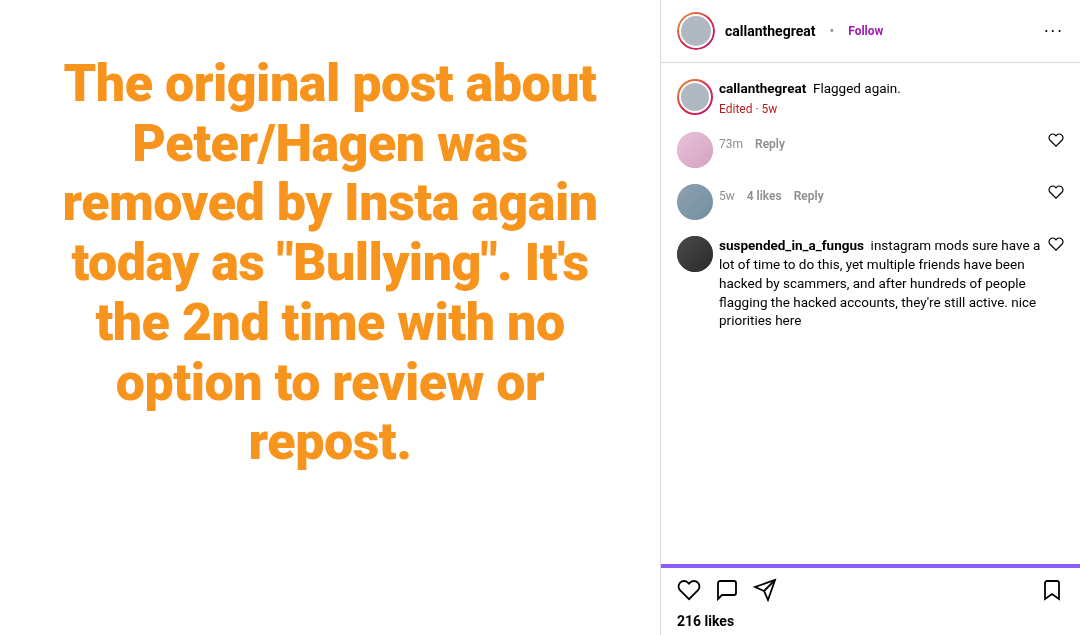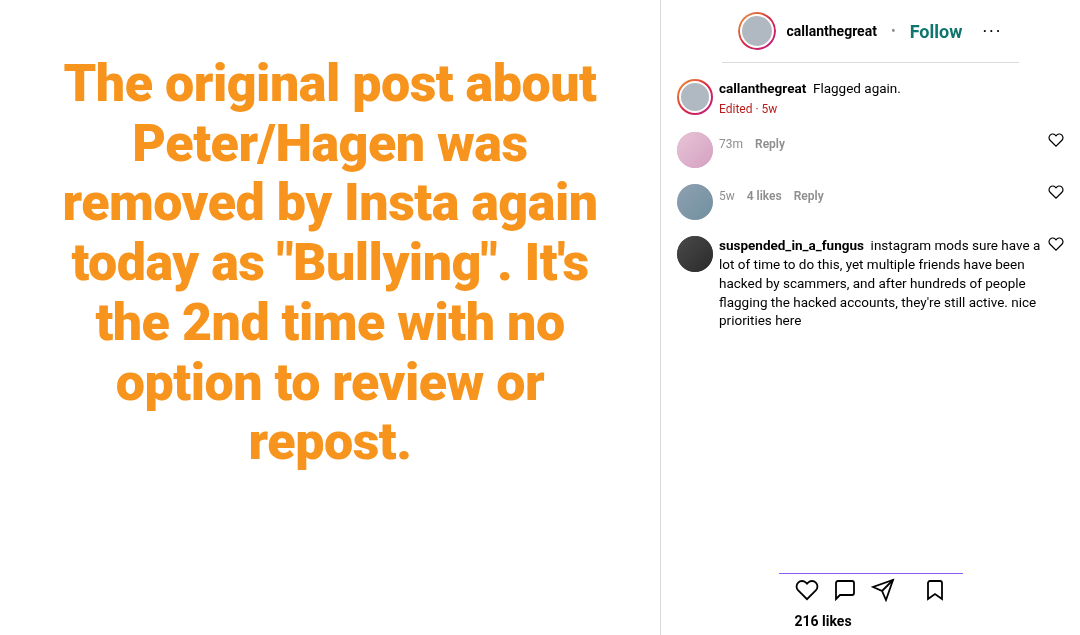--- a/index.html
+++ b/index.html
@@ -33,21 +33,20 @@
     }
 
     
     .right-panel {
       width: 420px;
       height: 635px;
       border-left: 1px solid #dbdbdb;
       display: flex;
       flex-direction: column;
       background: #fff;
-      align-items: center;
     }
 
     
     .post-header {
       display: flex;
       align-items: center;
       padding: 12px 16px;
       border-bottom: 1px solid #dbdbdb;
       gap: 10px;
     }
@@ -66,23 +65,23 @@
       font-size: 14px;
       font-weight: 700;
       color: #000;
     }
     .header-dot {
       color: #8e8e8e;
       font-size: 14px;
       margin: 0 4px;
     }
     .header-follow {
-      font-size: 18px;
+      font-size: 12px;
       font-weight: 700;
-      color: #0f766e;
+      color: #a21caf;
       cursor: pointer;
     }
     .header-spacer {
       flex: 1;
     }
     .more-icon {
       font-size: 18px;
       color: #000;
       cursor: pointer;
       letter-spacing: 2px;
@@ -153,22 +152,22 @@
     .like-btn {
       color: #000;
       font-size: 18px;
       cursor: pointer;
       flex-shrink: 0;
       line-height: 1;
     }
 
     
     .post-actions {
-      border-top: 1px solid #8b5cf6;
-      padding: 4px 16px 6px;
+      border-top: 4px solid #8b5cf6;
+      padding: 10px 16px 6px;
       margin-top: 16px;
     }
     .action-icons {
       display: flex;
       align-items: center;
       gap: 14px;
     }
     .action-icon {
       font-size: 22px;
       cursor: pointer;

